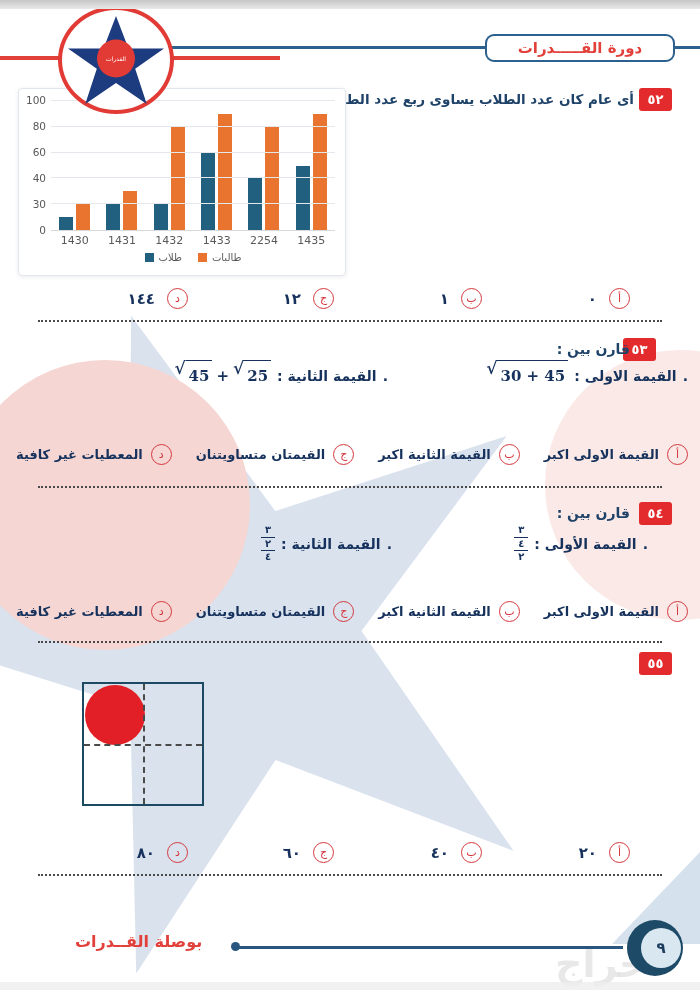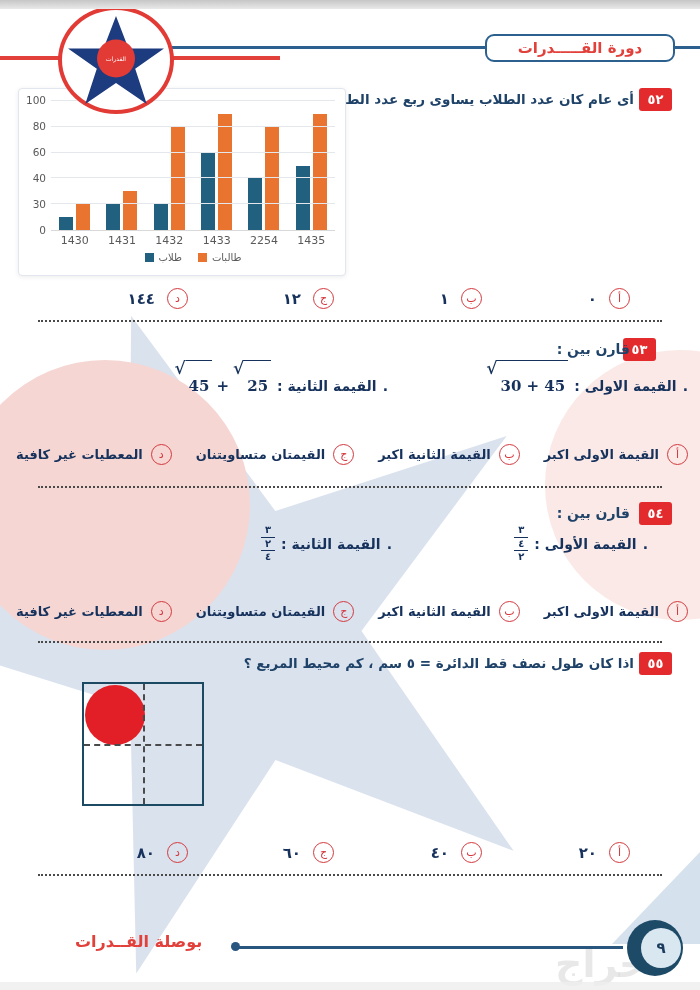--- a/index.html
+++ b/index.html
@@ -61,21 +61,21 @@
     font-size:11px; display:flex; align-items:center; justify-content:center; flex:0 0 auto;
   }
   .opt-text { color:#16325c; font-weight:bold; font-size:15px; white-space:nowrap; }
   .opt-row { position:absolute; left:16px; right:12px; z-index:2; display:flex; direction:rtl; justify-content:space-between; }
   .opt-row .opt { position:static; gap:8px; }
   .opt-row .opt-text { font-size:13px; }
   .val-line { position:absolute; z-index:2; direction:rtl; display:flex; align-items:center; gap:6px; color:#16325c; font-weight:bold; font-size:14px; white-space:nowrap; }
   .math { direction:ltr; display:inline-flex; align-items:center; gap:4px; font-family:"DejaVu Serif", serif; font-size:15px; color:#16325c; }
   .sqrt { display:inline-flex; align-items:flex-start; }
   .sqrt-sym { font-size:17px; line-height:1.05; }
-  .rad { border-top:1.7px solid #16325c; padding:16px 3px; line-height:1.25; }
+  .rad { border-top:1.7px solid #16325c; padding:6px 3px; line-height:1.25; }
   .cfrac { display:inline-flex; flex-direction:column; align-items:stretch; text-align:center; font-size:10px; font-weight:bold; color:#16325c; line-height:1.25; }
   .cfrac span { padding:0 4px; }
   .cfrac .f-mid, .cfrac .f-bot { border-top:1px solid #16325c; }
 
   
   .chart-card {
     position:absolute; left:18px; top:88px; width:328px; height:188px; background:#fff;
     border:1px solid #e2e6ee; border-radius:4px; box-shadow:0 1px 5px rgba(0,0,0,.08);
     z-index:2; padding:12px 10px 4px 6px;
   }
@@ -307,21 +307,20 @@
     </div>
     <div class="opt">
       <span class="opt-letter">د</span>
       <span class="opt-text">المعطيات غير كافية</span>
     </div>
   </div>
 
   <div class="dotted" style="top:641px;"></div>
 
   <div class="badge" style="right:28px; top:652px;">٥٥</div>
-  <div class="q-text" style="right:66px; top:655px;">اذا كان طول نصف قط الدائرة = ٥ سم ، كم محيط المربع ؟</div>
 
   <div class="sq">
     <div class="circle"></div>
     <div class="dash-v"></div>
     <div class="dash-h"></div>
   </div>
 
   <div class="opt" style="right:70px; top:842px;">
     <span class="opt-letter">أ</span>
     <span class="opt-text">٢٠</span>

